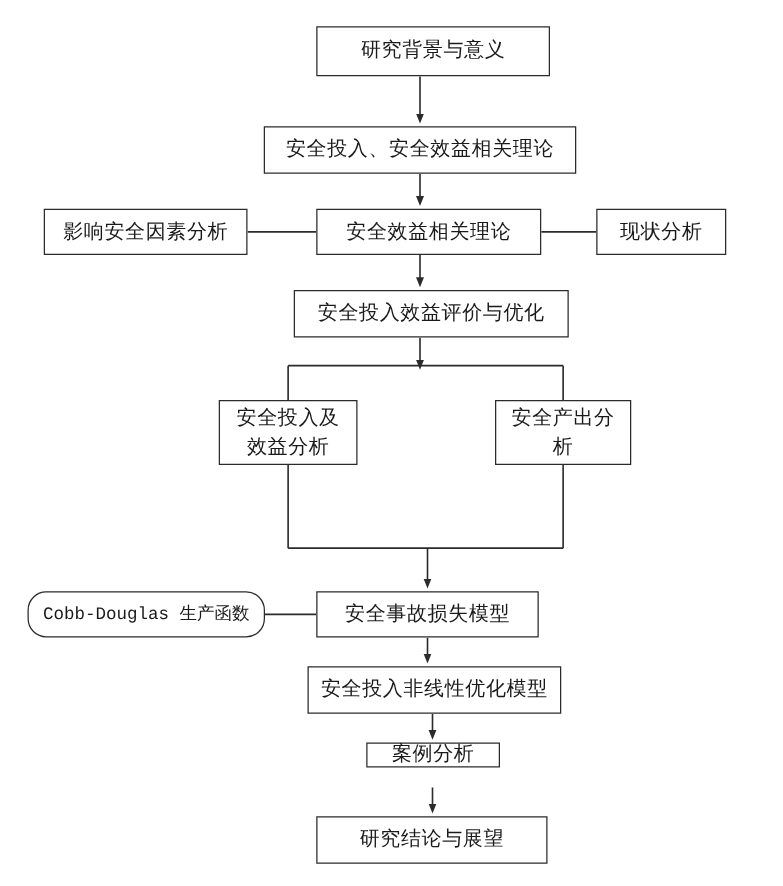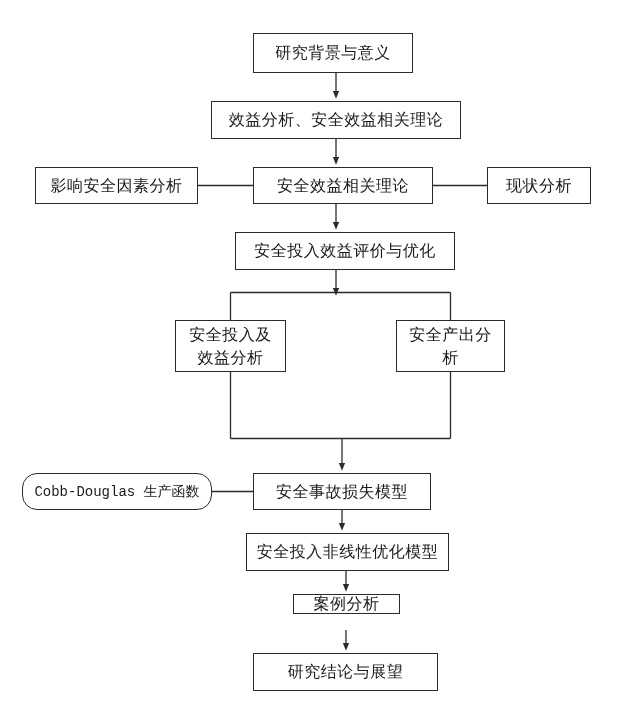--- a/index.html
+++ b/index.html
@@ -95,29 +95,29 @@
       <line x1="212" y1="491.5" x2="253" y2="491.5"></line>
 
       <line x1="342" y1="510" x2="342" y2="527" marker-end="url(#arrowhead)"></line>
 
       <line x1="346" y1="571" x2="346" y2="588" marker-end="url(#arrowhead)"></line>
 
       <line x1="346" y1="630" x2="346" y2="647" marker-end="url(#arrowhead)"></line>
     </g>
   </svg>
 
-  <div class="node" style="left:253px; top:33px; width:160px; height:40px;">研究背景与意义</div>
+  <div class="node" style="left:253px; top:21px; width:187px; height:40px;">研究背景与意义</div>
 
-  <div class="node" style="left:211px; top:101px; width:250px; height:38px;">效益分析、安全效益相关理论</div>
+  <div class="node" style="left:211px; top:101px; width:250px; height:38px;">安全投入、安全效益相关理论</div>
 
   <div class="node" style="left:35px; top:167px; width:163px; height:37px;">影响安全因素分析</div>
 
   <div class="node" style="left:253px; top:167px; width:180px; height:37px;">安全效益相关理论</div>
 
-  <div class="node" style="left:487px; top:167px; width:104px; height:37px;">现状分析</div>
+  <div class="node" style="left:477px; top:167px; width:104px; height:37px;">现状分析</div>
 
   <div class="node" style="left:235px; top:232px; width:220px; height:38px;">安全投入效益评价与优化</div>
 
   <div class="node two-line" style="left:175px; top:320px; width:111px; height:52px;">安全投入及
 效益分析</div>
 
   <div class="node two-line" style="left:396px; top:320px; width:109px; height:52px;">安全产出分
 析</div>
 
   <div class="node mono" style="left:22px; top:473px; width:190px; height:37px;">Cobb-Douglas 生产函数</div>

